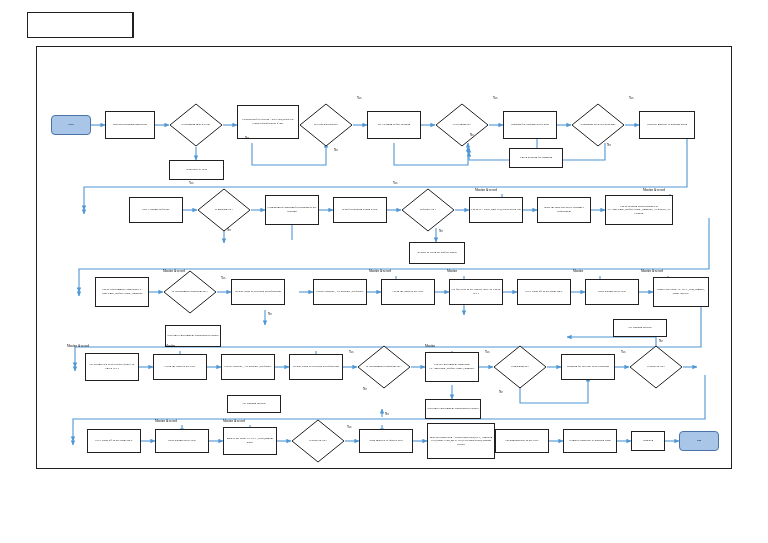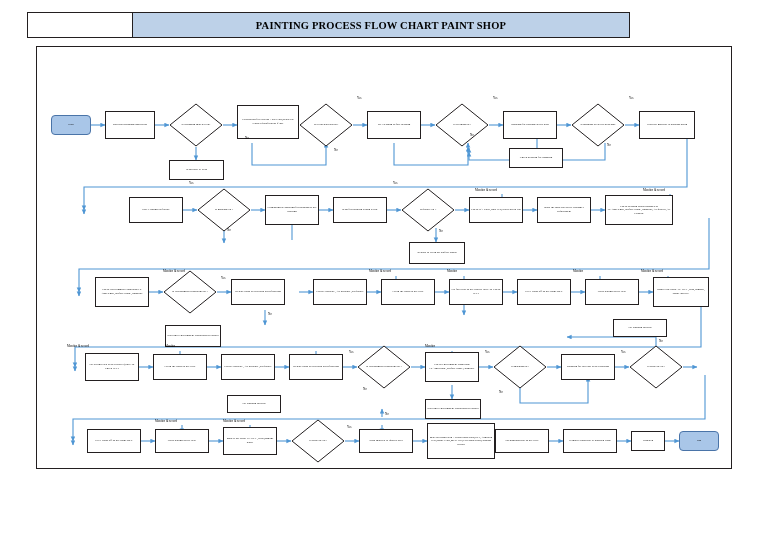--- a/index.html
+++ b/index.html
@@ -43,21 +43,20 @@
   }
   .edge-lbl{position:absolute;font-size:3.0px;color:#000;white-space:nowrap;}
   
   #wires{position:absolute;left:0;top:0;width:694px;height:421px;pointer-events:none;}
 </style>
 </head>
 <body>
 
 <div class="hdr">
   <div class="hdr-left"></div>
-  <div class="hdr-title">PAINTING PROCESS FLOW CHART PAINT SHOP</div>
 </div>
 
 <div id="canvas">
 
   <svg id="wires" viewBox="0 0 694 421">
     <defs>
       <marker id="ar" markerWidth="5" markerHeight="5" refX="4.2" refY="2.1" orient="auto">
         <path d="M0,0 L4.4,2.1 L0,4.2 z" fill="#4f96d4"></path>
       </marker>
     </defs>

